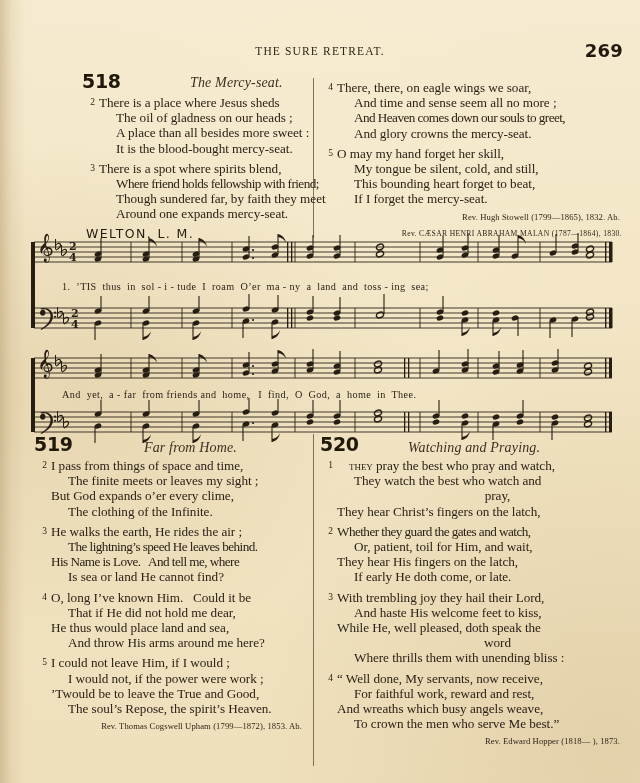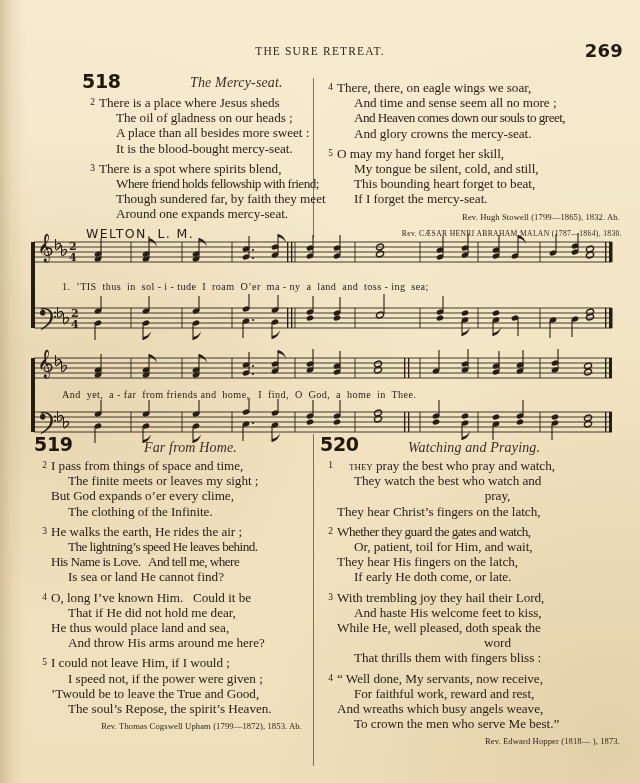--- a/index.html
+++ b/index.html
@@ -777,21 +777,21 @@
             <div class="ln">O, long I’ve known Him.   Could it be</div>
             <div class="ln ind1">That if He did not hold me dear,</div>
             <div class="ln">He thus would place land and sea,</div>
             <div class="ln ind1">And throw His arms around me here?</div>
           </div>
         </div>
         <div class="stanza">
           <div class="snum">5</div>
           <div class="slines">
             <div class="ln">I could not leave Him, if I would ;</div>
-            <div class="ln ind1">I speed not, if the power were given ;</div>
+            <div class="ln ind1">I would not, if the power were work ;</div>
             <div class="ln">’Twould be to leave the True and Good,</div>
             <div class="ln ind1">The soul’s Repose, the spirit’s Heaven.</div>
           </div>
         </div>
       </div>
     <div class="attrib">Rev. Thomas Cogswell Upham (1799—1872), 1853.   Ab.</div>
   </div>
 
   <div class="col" style="left:320px;top:437px;width:300px;">
     <div class="hymnhead">
@@ -817,21 +817,21 @@
             <div class="ln ind1">If early He doth come, or late.</div>
           </div>
         </div>
         <div class="stanza">
           <div class="snum">3</div>
           <div class="slines">
             <div class="ln">With trembling joy they hail their Lord,</div>
             <div class="ln ind1">And haste His welcome feet to kiss,</div>
             <div class="ln">While He, well pleased, doth speak the</div>
             <div class="ln ind2">word</div>
-            <div class="ln ind1">That thrills them with fingers bliss :</div>
+            <div class="ln ind1">Where thrills them with unending bliss :</div>
           </div>
         </div>
         <div class="stanza">
           <div class="snum">4</div>
           <div class="slines">
             <div class="ln">“ Well done, My servants, now receive,</div>
             <div class="ln ind1">For faithful work, reward and rest,</div>
             <div class="ln">And wreaths which busy angels weave,</div>
             <div class="ln ind1">To crown the men who serve Me best.”</div>
           </div>

